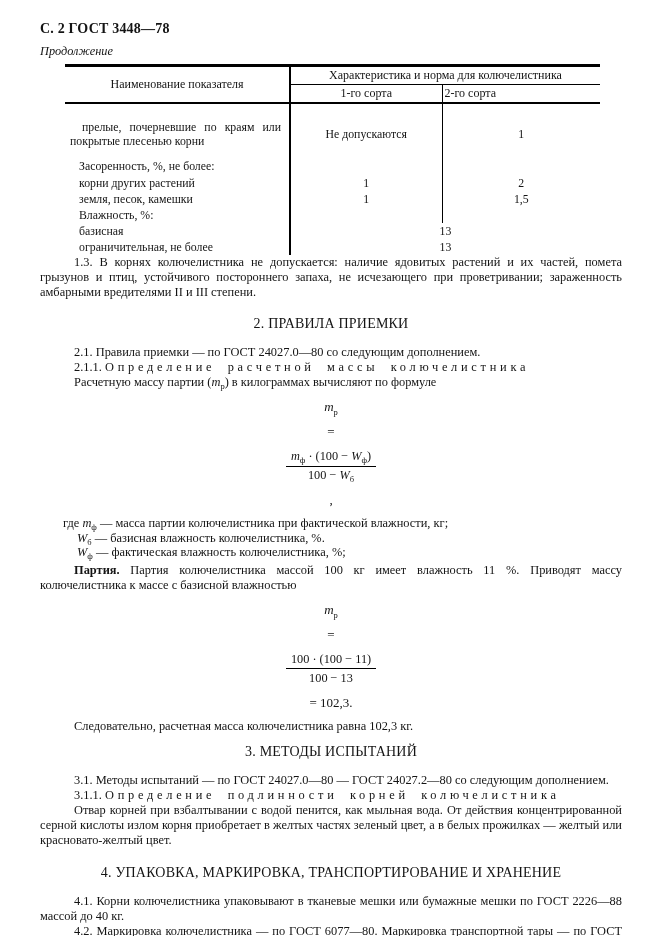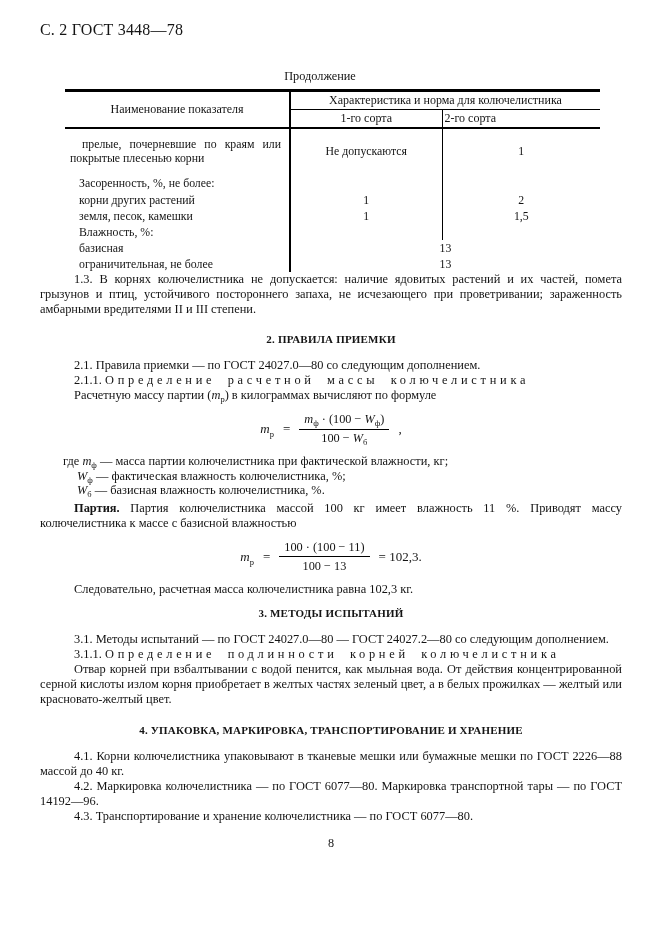--- a/index.html
+++ b/index.html
@@ -3,52 +3,52 @@
 <meta charset="utf-8">
 <style>
   html,body { margin:0; padding:0; background:#e8e8e8; }
   .sheet {
     position:relative; width:661px; height:936px; margin:0 auto;
     background:#ffffff; color:#141414; overflow:hidden;
     font-family:"Liberation Serif", serif;
   }
   .content { position:absolute; left:40px; top:0; width:582px; }
 
-  .running-header { padding-top:21px; font-size:16px; font-weight:400; letter-spacing:0.2px; }
-  .continuation { margin-top:30px; padding-right:22px; text-align:center; font-size:12.3px; }
+  .running-header { padding-top:21px; font-size:14px; font-weight:700; letter-spacing:0.2px; }
+  .continuation { margin-top:7px; padding-right:22px; text-align:left; font-style:italic; font-size:12.3px; }
 
   
   table.spec { border-collapse:collapse; table-layout:fixed; width:535px; margin:5px 0 0 25px;
     border-top:3px solid #000; font-size:11.8px; line-height:14px; }
   table.spec th { font-weight:400; font-size:12px; line-height:11px; }
   .h-name { border-right:2.5px solid #000; border-bottom:2.5px solid #000; text-align:center; vertical-align:middle; }
   .h-group { border-bottom:1.2px solid #000; text-align:center; padding:3px 2px; }
   .h-g1 { border-right:1.2px solid #000; border-bottom:2.5px solid #000; text-align:center; padding:3px 2px; }
   .h-g2 { border-bottom:2.5px solid #000; text-align:left; padding:3px 2px; }
   td.name { border-right:2.5px solid #000; padding:1px 8px 1px 5px; }
   td.mid  { border-right:1.2px solid #000; }
   td.val  { text-align:center; vertical-align:middle; padding:1px 2px; }
-  tr.r1 td { padding-top:8px; padding-bottom:7px; }
+  tr.r1 td { padding-top:16px; padding-bottom:7px; }
   tr.r2 td { padding-top:4px; padding-bottom:2px; }
   .hang { text-align:justify; text-indent:12px; }
   .ind1 { padding-left:14px !important; }
 
   
   p.body { margin:0; font-size:12.4px; line-height:15px; text-align:justify; }
   .ind { text-indent:34px; }
   .after-table { margin-top:13px; }
-  h2.head { margin:16px 0 13px; font-size:11px; font-weight:700; text-align:center; letter-spacing:0.2px; }
+  h2.head { margin:16px 0 13px; font-size:14px; font-weight:400; text-align:center; letter-spacing:0.2px; }
   .sparse { letter-spacing:0.3em; word-spacing:0.45em; }
   .b { font-weight:700; }
   i.v { font-style:italic; }
   sub { font-size:8.5px; line-height:0; }
 
   
   .formula { display:flex; justify-content:center; align-items:center; gap:9px;
-    font-size:13px; margin:9px 0 8px; }
+    font-size:13px; margin:9px 0 8px;flex-direction:column; }
   .frac { display:inline-block; text-align:center; font-size:12.3px; }
   .frac .num { display:block; border-bottom:1.1px solid #000; padding:0 5px 1.5px; }
   .frac .den { display:block; padding-top:1.5px;text-align:center; }
 
   .where { font-size:12.4px; line-height:14.5px; margin-top:2px; }
   .where .w0 { margin-left:23px; }
   .where .wi { margin-left:37px; }
 
   .pagenum { margin-top:12px; text-align:center; font-size:12.2px; }
 </style>
@@ -129,22 +129,22 @@
       <span>=</span>
       <span class="frac">
         <span class="num"><i class="v">m</i><sub>ф</sub><span> · (100 − </span><i class="v">W</i><sub>ф</sub><span>)</span></span>
         <span class="den"><span>100 − </span><i class="v">W</i><sub>б</sub></span>
       </span>
       <span>,</span>
     </div>
 
     <div class="where">
       <div class="w0"><span>где </span><i class="v">m</i><sub>ф</sub><span> — масса партии колючелистника при фактической влажности, кг;</span></div>
+      <div class="wi"><i class="v">W</i><sub>б</sub><span> — базисная влажность колючелистника, %.</span></div>
       <div class="wi"><i class="v">W</i><sub>ф</sub><span> — фактическая влажность колючелистника, %;</span></div>
-      <div class="wi"><i class="v">W</i><sub>б</sub><span> — базисная влажность колючелистника, %.</span></div>
     </div>
 
     <p class="body ind" style="margin-top:3px"><span class="b">Партия.</span><span> Партия колючелистника массой 100 кг имеет влажность 11 %. Приводят массу колючелистника к массе с базисной влажностью</span></p>
 
     <div class="formula">
       <span><i class="v">m</i><sub>р</sub></span>
       <span>=</span>
       <span class="frac">
         <span class="num">100 · (100 − 11)</span>
         <span class="den">100 − 13</span>

